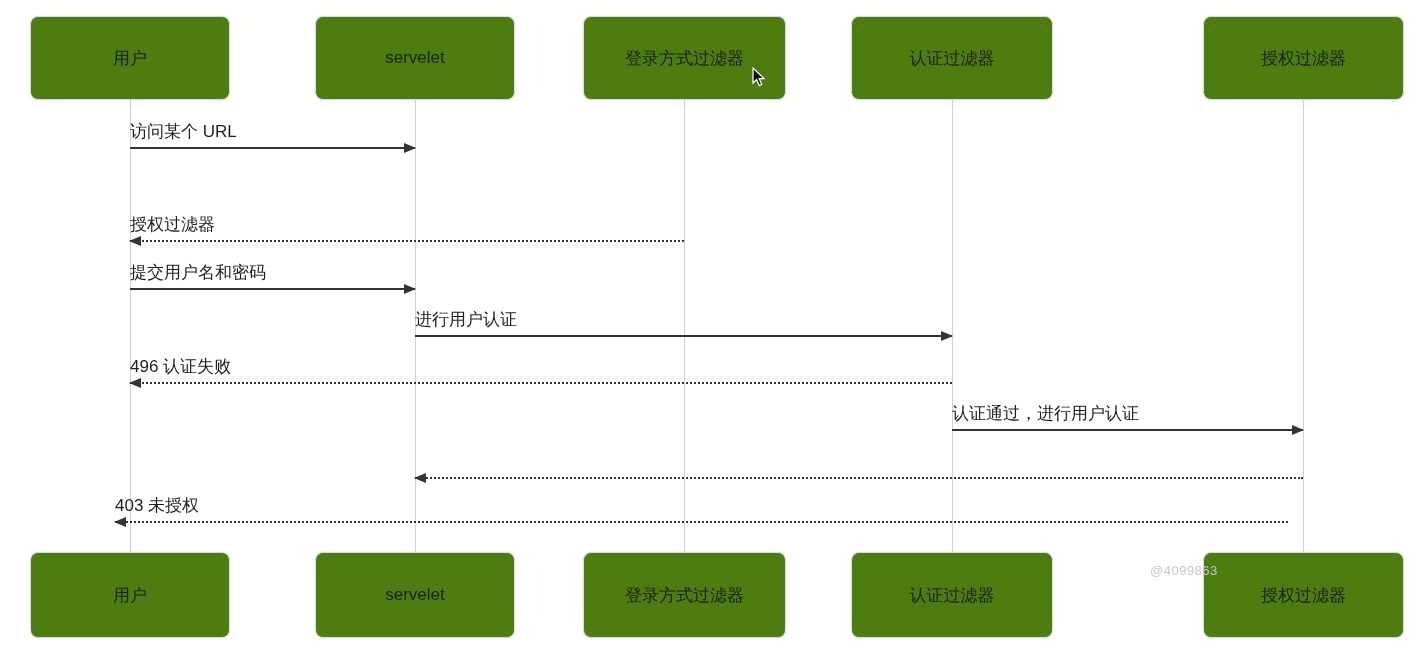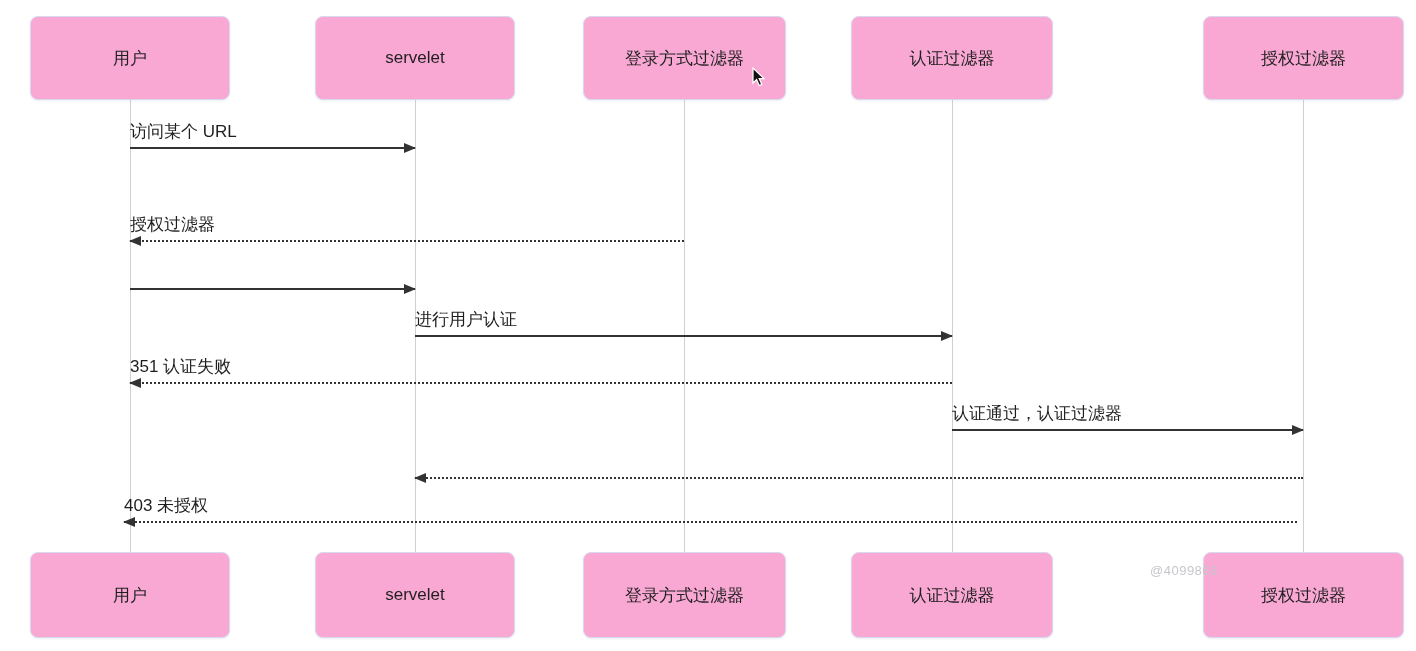--- a/index.html
+++ b/index.html
@@ -8,21 +8,21 @@
   .stage {
     position:relative; width:1416px; height:651px; background:#ffffff;
     overflow:hidden;
   }
   .lifeline {
     position:absolute; top:100px; height:452px; width:1px;
     background:#cfcfd6;
   }
   .actor-box {
     position:absolute; height:84px;
-    background:#f9a8d4; border:1px solid #d8d8ef; border-radius:8px;
+    background:#4d7c0f; border:1px solid #d8d8ef; border-radius:8px;
     display:flex; align-items:center; justify-content:center;
     box-shadow:0 1px 2px rgba(120,120,160,0.12);
     font-size:17px; color:#1f1f1f;
   }
   .actor-box.bottom { top:552px; height:86px; }
   .actor-box.top { top:16px; }
   .message { position:absolute; height:36px; }
   .msg-label {
     position:absolute; left:0; right:0; top:0; height:26px;
     font-size:17px; color:#1d1d1d; line-height:24px;
@@ -98,48 +98,49 @@
   </div>
 
 
   <div class="message" style="left:130px;width:554px;top:213px">
     <div class="msg-label">授权过滤器</div>
     <div class="msg-line dashed"></div>
     <div class="head left"></div>
   </div>
 
   <div class="message" style="left:130px;width:285px;top:261px">
+    <div class="msg-label">提交用户名和密码</div>
     <div class="msg-line solid"></div>
     <div class="head right"></div>
   </div>
 
   <div class="message" style="left:415px;width:537px;top:308px">
     <div class="msg-label">进行用户认证</div>
     <div class="msg-line solid"></div>
     <div class="head right"></div>
   </div>
 
   <div class="message" style="left:130px;width:822px;top:355px">
-    <div class="msg-label">351 认证失败</div>
+    <div class="msg-label">496 认证失败</div>
     <div class="msg-line dashed"></div>
     <div class="head left"></div>
   </div>
 
   <div class="message" style="left:952px;width:351px;top:402px">
-    <div class="msg-label">认证通过，认证过滤器</div>
+    <div class="msg-label">认证通过，进行用户认证</div>
     <div class="msg-line solid"></div>
     <div class="head right"></div>
   </div>
 
   <div class="message" style="left:415px;width:888px;top:450px">
     <div class="msg-line dashed"></div>
     <div class="head left"></div>
   </div>
 
-  <div class="message" style="left:124px;width:1173px;top:494px">
+  <div class="message" style="left:115px;width:1173px;top:494px">
     <div class="msg-label">403 未授权</div>
     <div class="msg-line dashed"></div>
     <div class="head left"></div>
   </div>
 
   <div class="watermark">@4099863</div>
 
   <svg class="cursor" width="15" height="21" viewBox="0 0 15 21">
     <path d="M1 1 L1 16 L4.6 12.6 L7.2 18.6 L9.8 17.4 L7.2 11.6 L12 11.6 Z" fill="#111111" stroke="#ffffff" stroke-width="1.2"></path>
   </svg>

